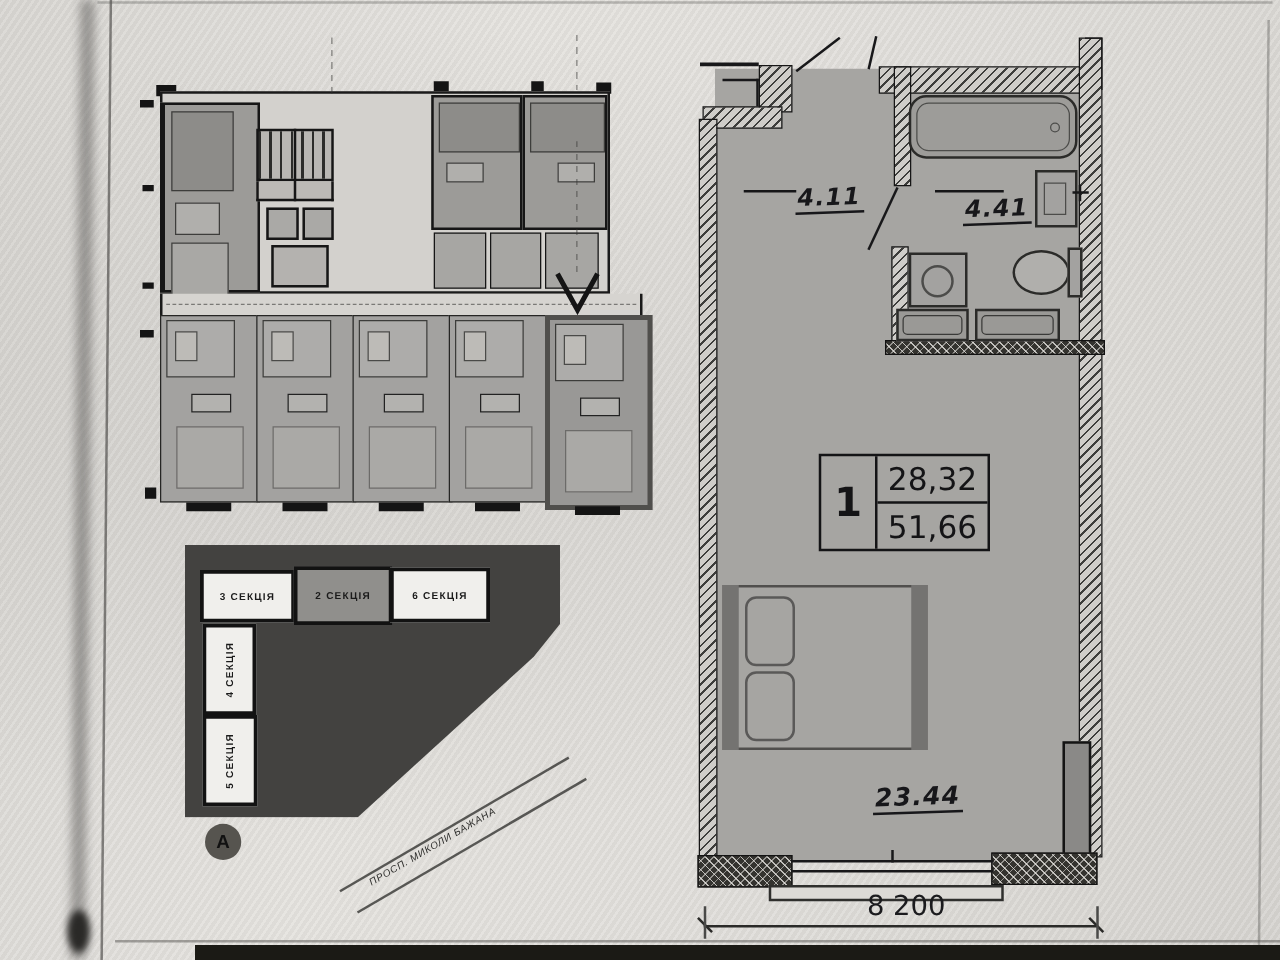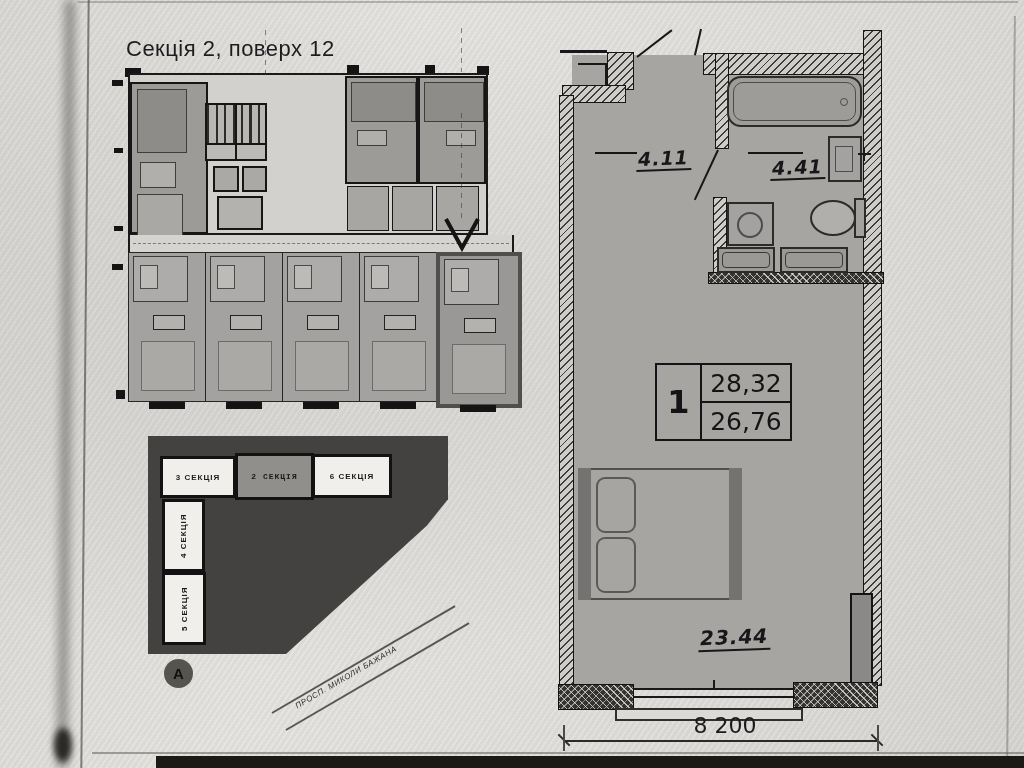--- a/index.html
+++ b/index.html
@@ -47,21 +47,21 @@
   .apt-inner{position:absolute;border:1px solid #3d3d3b;background:#8d8c89;}
   .tickL{background:#141414;}
   .dashline{background:repeating-linear-gradient(180deg,rgba(50,50,48,.55) 0 5px,transparent 5px 10px);width:1px;}
   
   #key-plan{left:148px;top:436px;width:302px;height:220px;text-align:right;}
   .footprint{left:0;top:0;width:300px;height:218px;background:#434240;
     clip-path:polygon(0 0,100% 0,100% 29%,93% 41%,46% 100%,0 100%);}
   .sec-box{position:absolute;display:flex;align-items:center;justify-content:center;
     background:#f0efec;border:3px solid #121212;font-size:8px;font-weight:bold;letter-spacing:1px;color:#1b1b1b;}
   .sec-box.vert{writing-mode:vertical-rl;transform:rotate(180deg);}
-  .sec-box.hl{background:#908f8c;font-family:Liberation Mono, monospace;}
+  .sec-box.hl{background:#908f8c;}
   .axis-circle{left:164px;top:659px;width:29px;height:29px;border-radius:50%;background:#56544f;
     display:flex;align-items:center;justify-content:center;font-size:15px;font-weight:bold;color:#111;}
   .street-line{height:2px;background:rgba(52,52,50,.8);transform-origin:0 50%;transform:rotate(-30.3deg);}
   .street-label{transform-origin:0 50%;transform:rotate(-30.3deg);font-size:8px;font-style:italic;
     letter-spacing:.6px;color:#2c2c2a;white-space:nowrap;}
   
   #right-plan{left:558px;top:25px;width:350px;height:740px;}
   .interior{left:14px;top:30px;width:293px;height:633px;background:#a6a5a2;}
   .leader{height:2px;background:#161618;}
   .area-label{font-family:"DejaVu Sans",sans-serif;font-weight:bold;font-style:italic;font-size:19px;
@@ -80,21 +80,20 @@
 
 <div id="page">
 
   <div class="abs texture"></div>
   <div class="abs shade"></div>
   <div class="abs fold-blur"></div>
   <div class="abs fold-line"></div>
   <div class="abs top-edge"></div>
   <div class="abs right-edge"></div>
 
-  <div class="abs title">Секція 2, поверх 12</div>
 
   <div class="abs" id="left-plan">
 
     <div class="abs tickL" style="left:0;top:0;width:16px;height:9px;"></div>
     <div class="abs tickL" style="left:222px;top:-3px;width:12px;height:9px;"></div>
     <div class="abs tickL" style="left:300px;top:-3px;width:10px;height:8px;"></div>
     <div class="abs tickL" style="left:352px;top:-2px;width:12px;height:9px;"></div>
     <div class="abs tickL" style="left:-13px;top:12px;width:11px;height:6px;"></div>
     <div class="abs tickL" style="left:-11px;top:80px;width:9px;height:5px;"></div>
     <div class="abs tickL" style="left:-11px;top:158px;width:9px;height:5px;"></div>
@@ -260,21 +259,21 @@
 
     <div class="abs leader" style="left:37px;top:127px;width:42px;"></div>
     <div class="abs area-label" style="left:78px;top:122px;">4.11</div>
     <div class="abs leader" style="left:190px;top:127px;width:55px;"></div>
     <div class="abs area-label" style="left:212px;top:131px;">4.41</div>
     <div class="abs area-label" style="left:140px;top:600px;font-size:20px;">23.44</div>
 
     <div class="abs info-table">
       <div class="info-rooms">1</div>
       <div class="info-cell top">28,32</div>
-      <div class="info-cell">26,76</div>
+      <div class="info-cell">51,66</div>
     </div>
 
     <div class="abs" style="left:20px;top:443px;width:164px;height:132px;border:2.5px solid #504f4d;"></div>
     <div class="abs" style="left:20px;top:443px;width:13px;height:132px;background:#747371;"></div>
     <div class="abs" style="left:171px;top:443px;width:13px;height:132px;background:#747371;"></div>
     <div class="abs" style="left:38px;top:452px;width:40px;height:56px;border:2px solid #5a5958;border-radius:9px;"></div>
     <div class="abs" style="left:38px;top:512px;width:40px;height:56px;border:2px solid #5a5958;border-radius:9px;"></div>
 
     <div class="abs xhatch" style="left:0;top:659px;width:76px;height:26px;"></div>
     <div class="abs xhatch" style="left:235px;top:657px;width:85px;height:26px;"></div>

